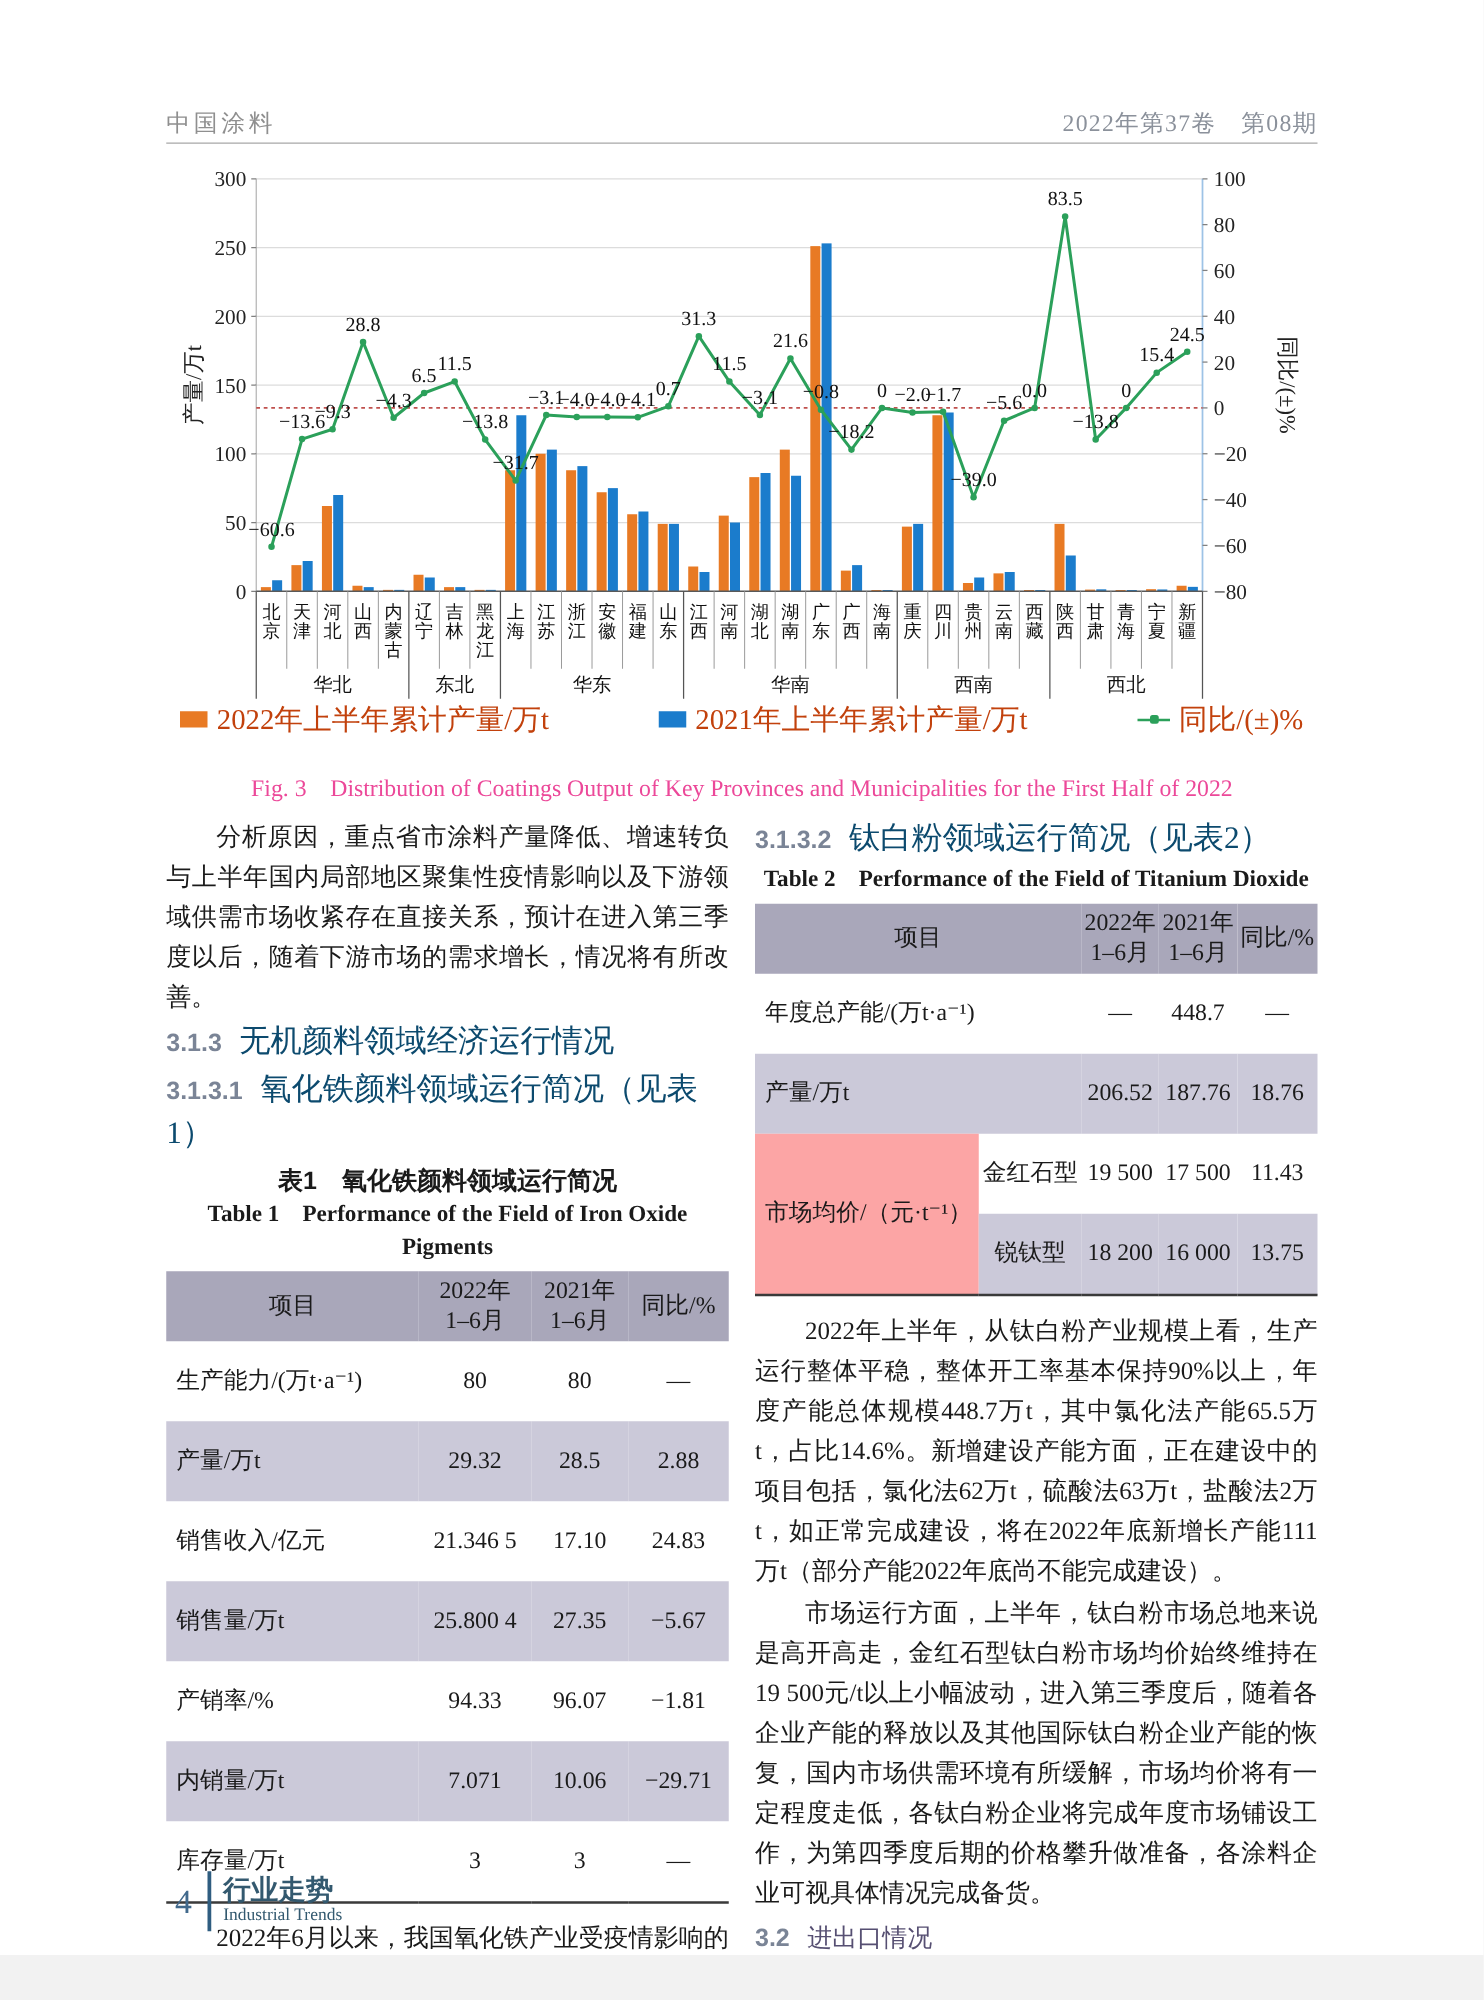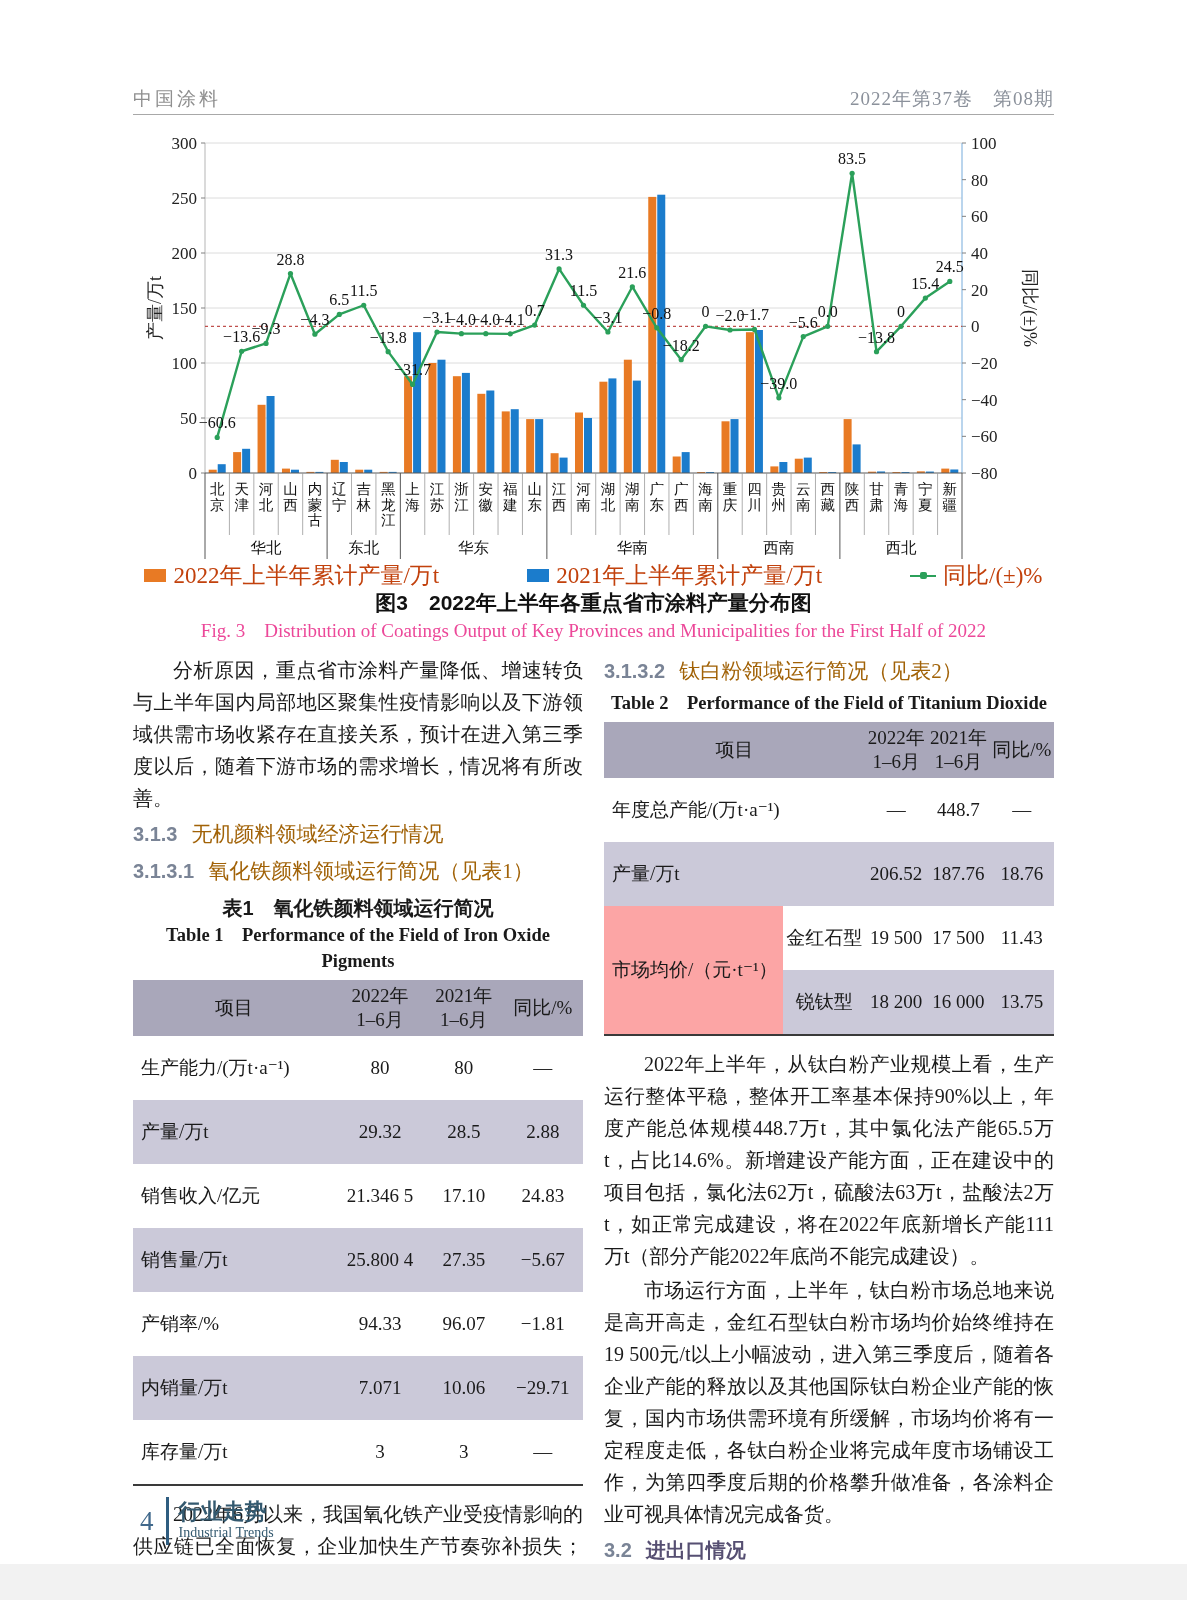--- a/index.html
+++ b/index.html
@@ -21,22 +21,22 @@
           font-family:"Liberation Sans","DejaVu Sans",sans-serif;color:#111;}
   .cap-en{position:absolute;left:133px;top:618px;width:921px;text-align:center;font-size:19px;font-weight:normal;color:#ec4899;}
   
   .col{position:absolute;top:654px;width:450px;font-size:20px;line-height:32px;text-align:justify;}
   .col-left{left:133px;}
   .col-right{left:604px;}
   .para{text-indent:2em;margin:0 0 2px 0;}
   .lead-bold{font-weight:bold;}
   .sec-h{margin:3px 0 2px 0;line-height:34px;text-align:left;text-indent:0;}
   .sec-num{font-family:"Liberation Sans","DejaVu Sans",sans-serif;font-weight:bold;color:#7a8496;font-size:20px;margin-right:14px;}
-  .sec-txt{font-size:21px;color:#a16207;}
-  .sec-txt-purple{font-family:"Liberation Sans","DejaVu Sans",sans-serif;font-weight:bold;color:#564f72;font-size:20px;}
+  .sec-txt{font-size:25px;color:#0c4a6e;}
+  .sec-txt-purple{font-family:"Liberation Sans","DejaVu Sans",sans-serif;font-weight:normal;color:#564f72;font-size:20px;}
   
   .tbl-title-cn{text-align:center;font-weight:bold;font-size:20px;line-height:28px;margin-top:6px;text-indent:0;
                 font-family:"Liberation Sans","DejaVu Sans",sans-serif;}
   .tbl-title-en{text-align:center;font-weight:bold;font-size:18.5px;line-height:26px;margin-bottom:6px;text-indent:0;}
   table.datatable{width:100%;border-collapse:collapse;border-bottom:2px solid #3a3a3a;line-height:24px;}
   table.datatable th{background:#a9a7ba;font-weight:normal;font-size:19px;padding:4px 2px;text-align:center;}
   table.datatable td{font-size:19px;padding:20px 2px;text-align:center;}
   table.datatable td.item{text-align:left;padding-left:8px;}
   table.datatable tr.shade td{background:#cbc9d9;}
   table.datatable tr td.nofill{background:#fca5a5;}
@@ -312,21 +312,20 @@
       </div>
       <div class="legend-item">
         <span class="sw-line">
           <span class="ln" style="background: rgb(43, 160, 90);"></span>
           <span class="dot" style="background: rgb(43, 160, 90);"></span>
         </span>
         <span>同比/(±)%</span>
       </div>
     </div>
 
-  <div class="cap-cn">图3　2022年上半年各重点省市涂料产量分布图</div>
   <div class="cap-en">Fig. 3　Distribution of Coatings Output of Key Provinces and Municipalities for the First Half of 2022</div>
 
   <div class="col col-left">
     <p class="para">分析原因，重点省市涂料产量降低、增速转负与上半年国内局部地区聚集性疫情影响以及下游领域供需市场收紧存在直接关系，预计在进入第三季度以后，随着下游市场的需求增长，情况将有所改善。</p>
     <div class="sec-h">
       <span class="sec-num">3.1.3</span><span class="sec-txt">无机颜料领域经济运行情况</span>
     </div>
     <div class="sec-h">
       <span class="sec-num">3.1.3.1</span><span class="sec-txt">氧化铁颜料领域运行简况（见表1）</span>
     </div>

